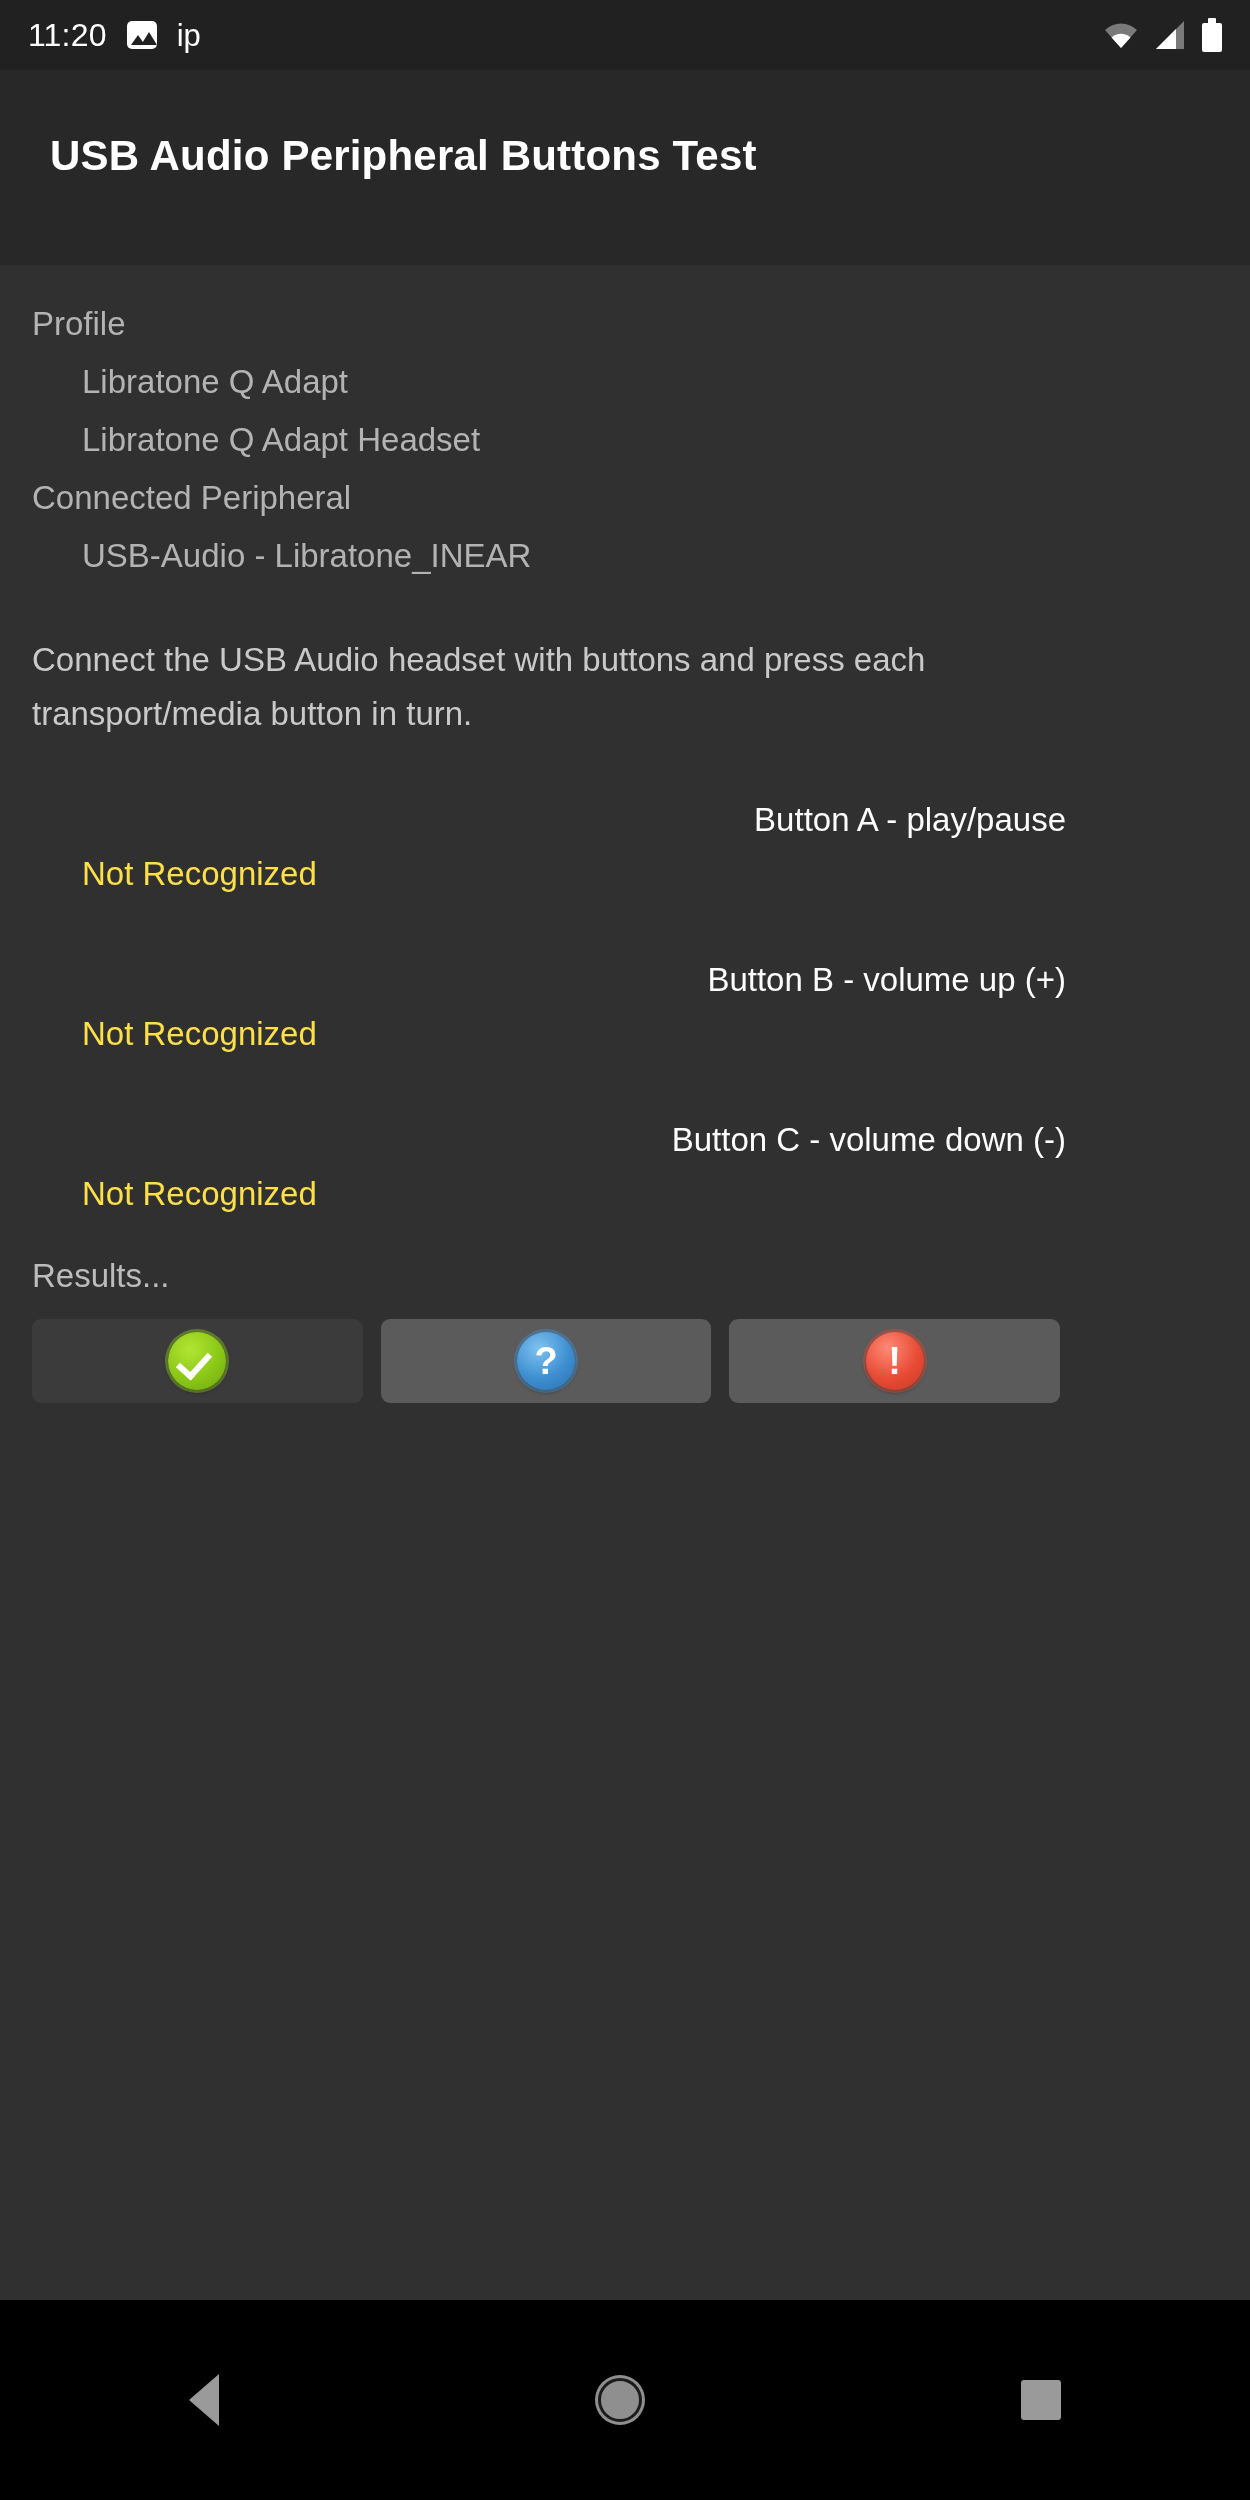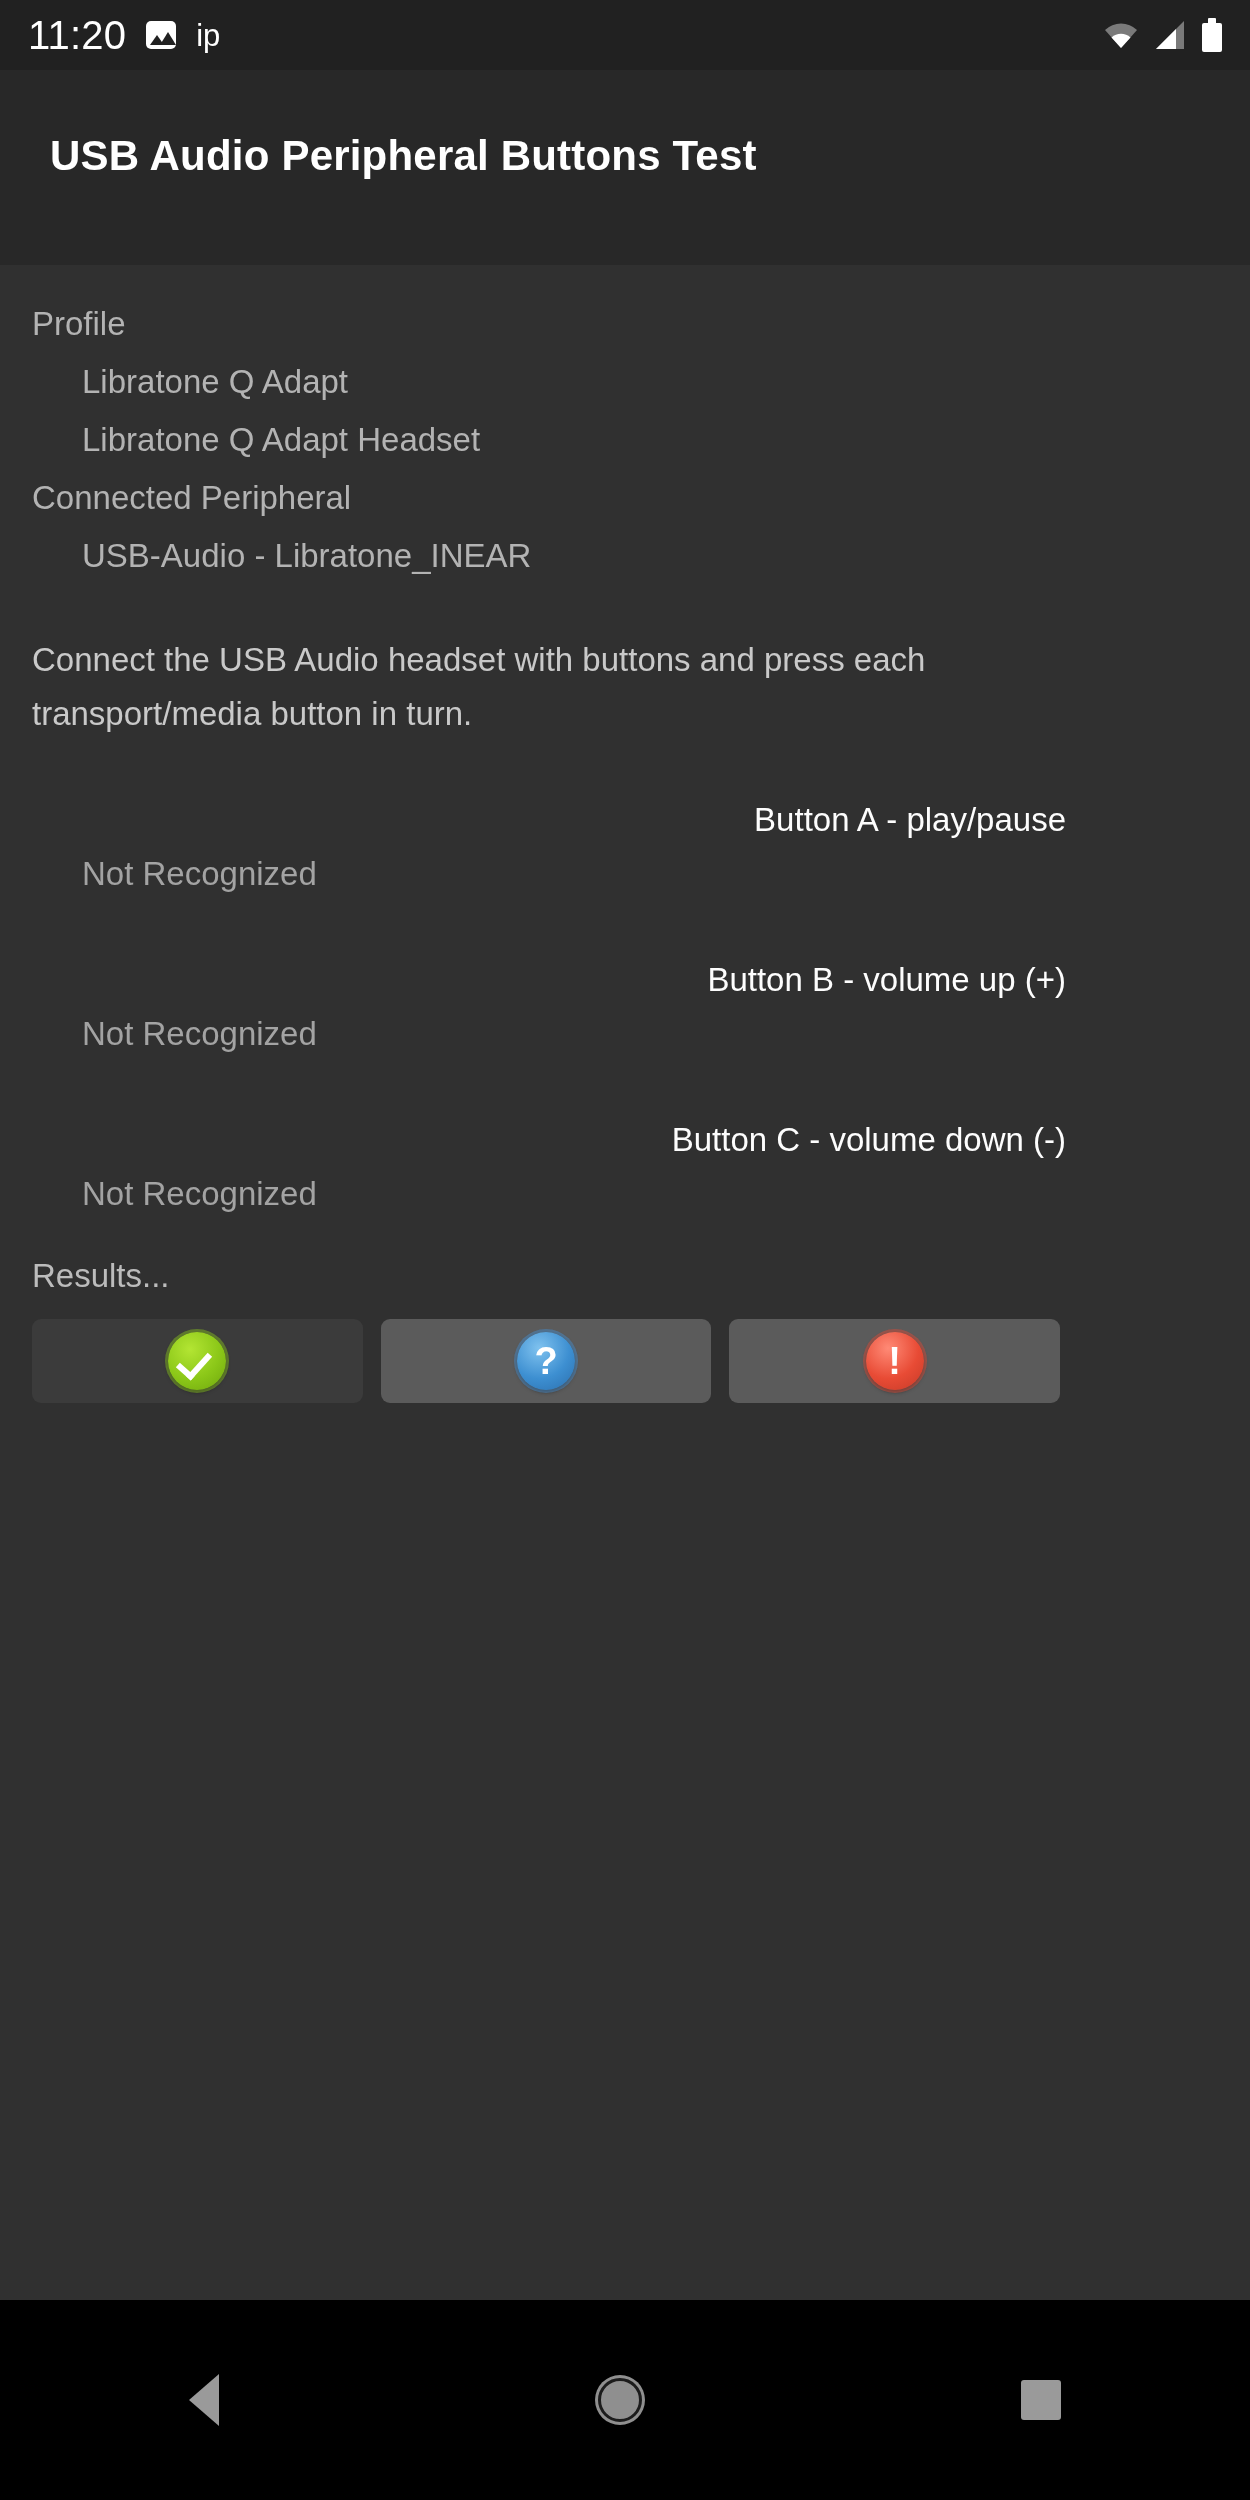--- a/index.html
+++ b/index.html
@@ -13,21 +13,21 @@
 
   
   .statusbar {
     position:absolute; top:0; left:0; width:1250px; height:70px;
     background:#212121;
     display:flex; align-items:center;
     padding:0 28px;
   }
   .sb-left { display:flex; align-items:center; gap:20px; }
   .sb-time {
-    color:#ffffff; font-size:40px; font-weight:400; letter-spacing:0.2px;
+    color:#ffffff; font-size:32px; font-weight:400; letter-spacing:0.2px;
     line-height:1;
   }
   .sb-photo-icon {
     width:30px; height:28px; background:#ffffff; border-radius:5px;
     position:relative; overflow:hidden;
   }
   .sb-photo-icon::before {
     content:""; position:absolute; left:4px; bottom:4px;
     width:0; height:0;
     border-left:7px solid transparent; border-right:7px solid transparent;
@@ -79,21 +79,21 @@
   .txt-dim   { color:#b3b3b3; }
   .indent    { padding-left:50px; }
 
   .para {
     color:#c9c9c9; font-size:33px; line-height:54px;
     margin-top:48px; max-width:1180px;
   }
 
   .btn-block { margin-top:52px; }
   .btn-block .label { color:#fdfdfd; font-size:33px; line-height:54px;text-align:right; }
-  .btn-block .status { color:#a3a3a3; font-size:33px; line-height:54px; padding-left:50px; }
+  .btn-block .status { color:#fde047; font-size:33px; line-height:54px; padding-left:50px; }
 
   .results-label {
     color:#bcbcbc; font-size:33px; line-height:50px;
     margin-top:30px;
   }
 
   
   .btn-row {
     display:flex; gap:18px; margin-top:18px; padding-right:6px;
   }

